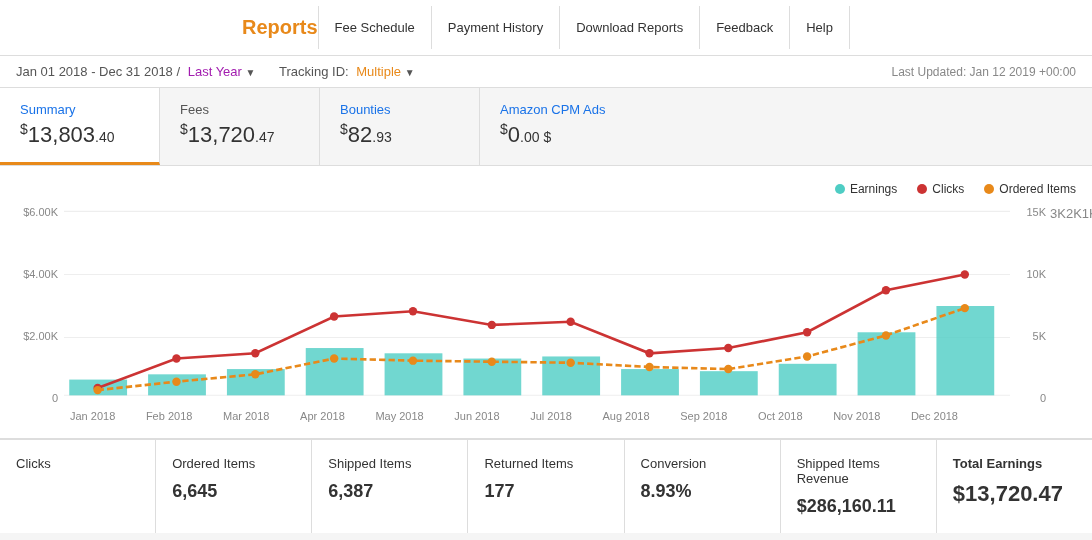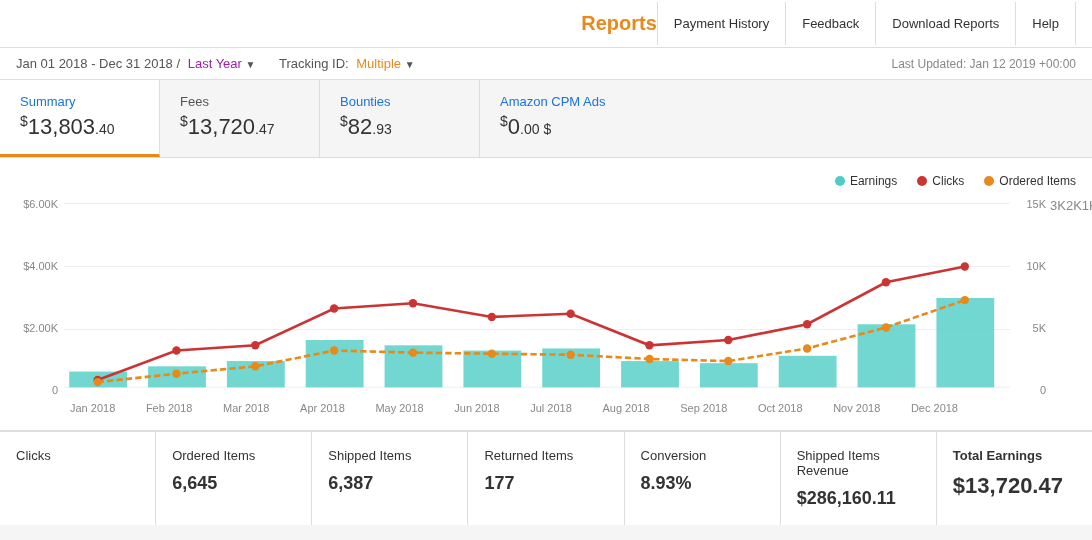--- a/index.html
+++ b/index.html
@@ -1,19 +1,19 @@
 <!DOCTYPE html>
 <html><head>
   <meta charset="utf-8">
   <style>
     * { box-sizing: border-box; margin: 0; padding: 0; }
     body { font-family: Arial, sans-serif; font-size: 13px; background: #f5f5f5; color: #333; width: 1092px; }
     
     
-    .header { display: flex; align-items: center; justify-content: flex-end; background: #fff; border-bottom: 1px solid #ddd; padding: 16px 16px; height: 48px; }
+    .header { display: flex; align-items: center; justify-content: center; background: #fff; border-bottom: 1px solid #ddd; padding: 16px 16px; height: 56px; }
     .header-title { color: #e8891a; font-size: 20px; font-weight: bold; }
     .header-nav { display: flex; }
     .header-nav-item { padding: 14px 16px; color: #333; font-size: 13px; cursor: pointer; border-left: 1px solid #ddd; white-space: nowrap; }
     .header-nav-item:last-child { border-right: 1px solid #ddd; }
 
     
     .subheader { display: flex; align-items: center; justify-content: space-between; background: #fff; padding: 8px 16px; border-bottom: 1px solid #ddd; font-size: 13px; }
     .date-range { color: #555; }
     .tracking-id { margin-left: 20px; color: #555; }
     .tracking-id a { color: #e8891a; text-decoration: none; cursor: pointer; }
@@ -48,23 +48,24 @@
     .stat-label.bold { font-weight: bold; }
     .stat-value { font-size: 18px; color: #333; font-weight: bold; }
     .stat-value.large { font-size: 22px; }
   </style>
 </head>
 <body>
 
 <div class="header">
   <div class="header-title">Reports</div>
   <div class="header-nav">
+    <div class="header-nav-item">Fee Schedule</div>
     <div class="header-nav-item">Payment History</div>
+    <div class="header-nav-item">Download Reports</div>
     <div class="header-nav-item">Feedback</div>
-    <div class="header-nav-item">Download Reports</div>
     <div class="header-nav-item">Help</div>
   </div>
 </div>
 
 <div class="subheader">
   <div>
     <span class="date-range">Jan 01 2018 - Dec 31 2018 /</span>
     <a style="color:#a21caf; text-decoration:none; cursor:pointer; margin-left:4px;">Last Year</a>
     <span class="dropdown-arrow"> ▼</span>
     <span class="tracking-id">

